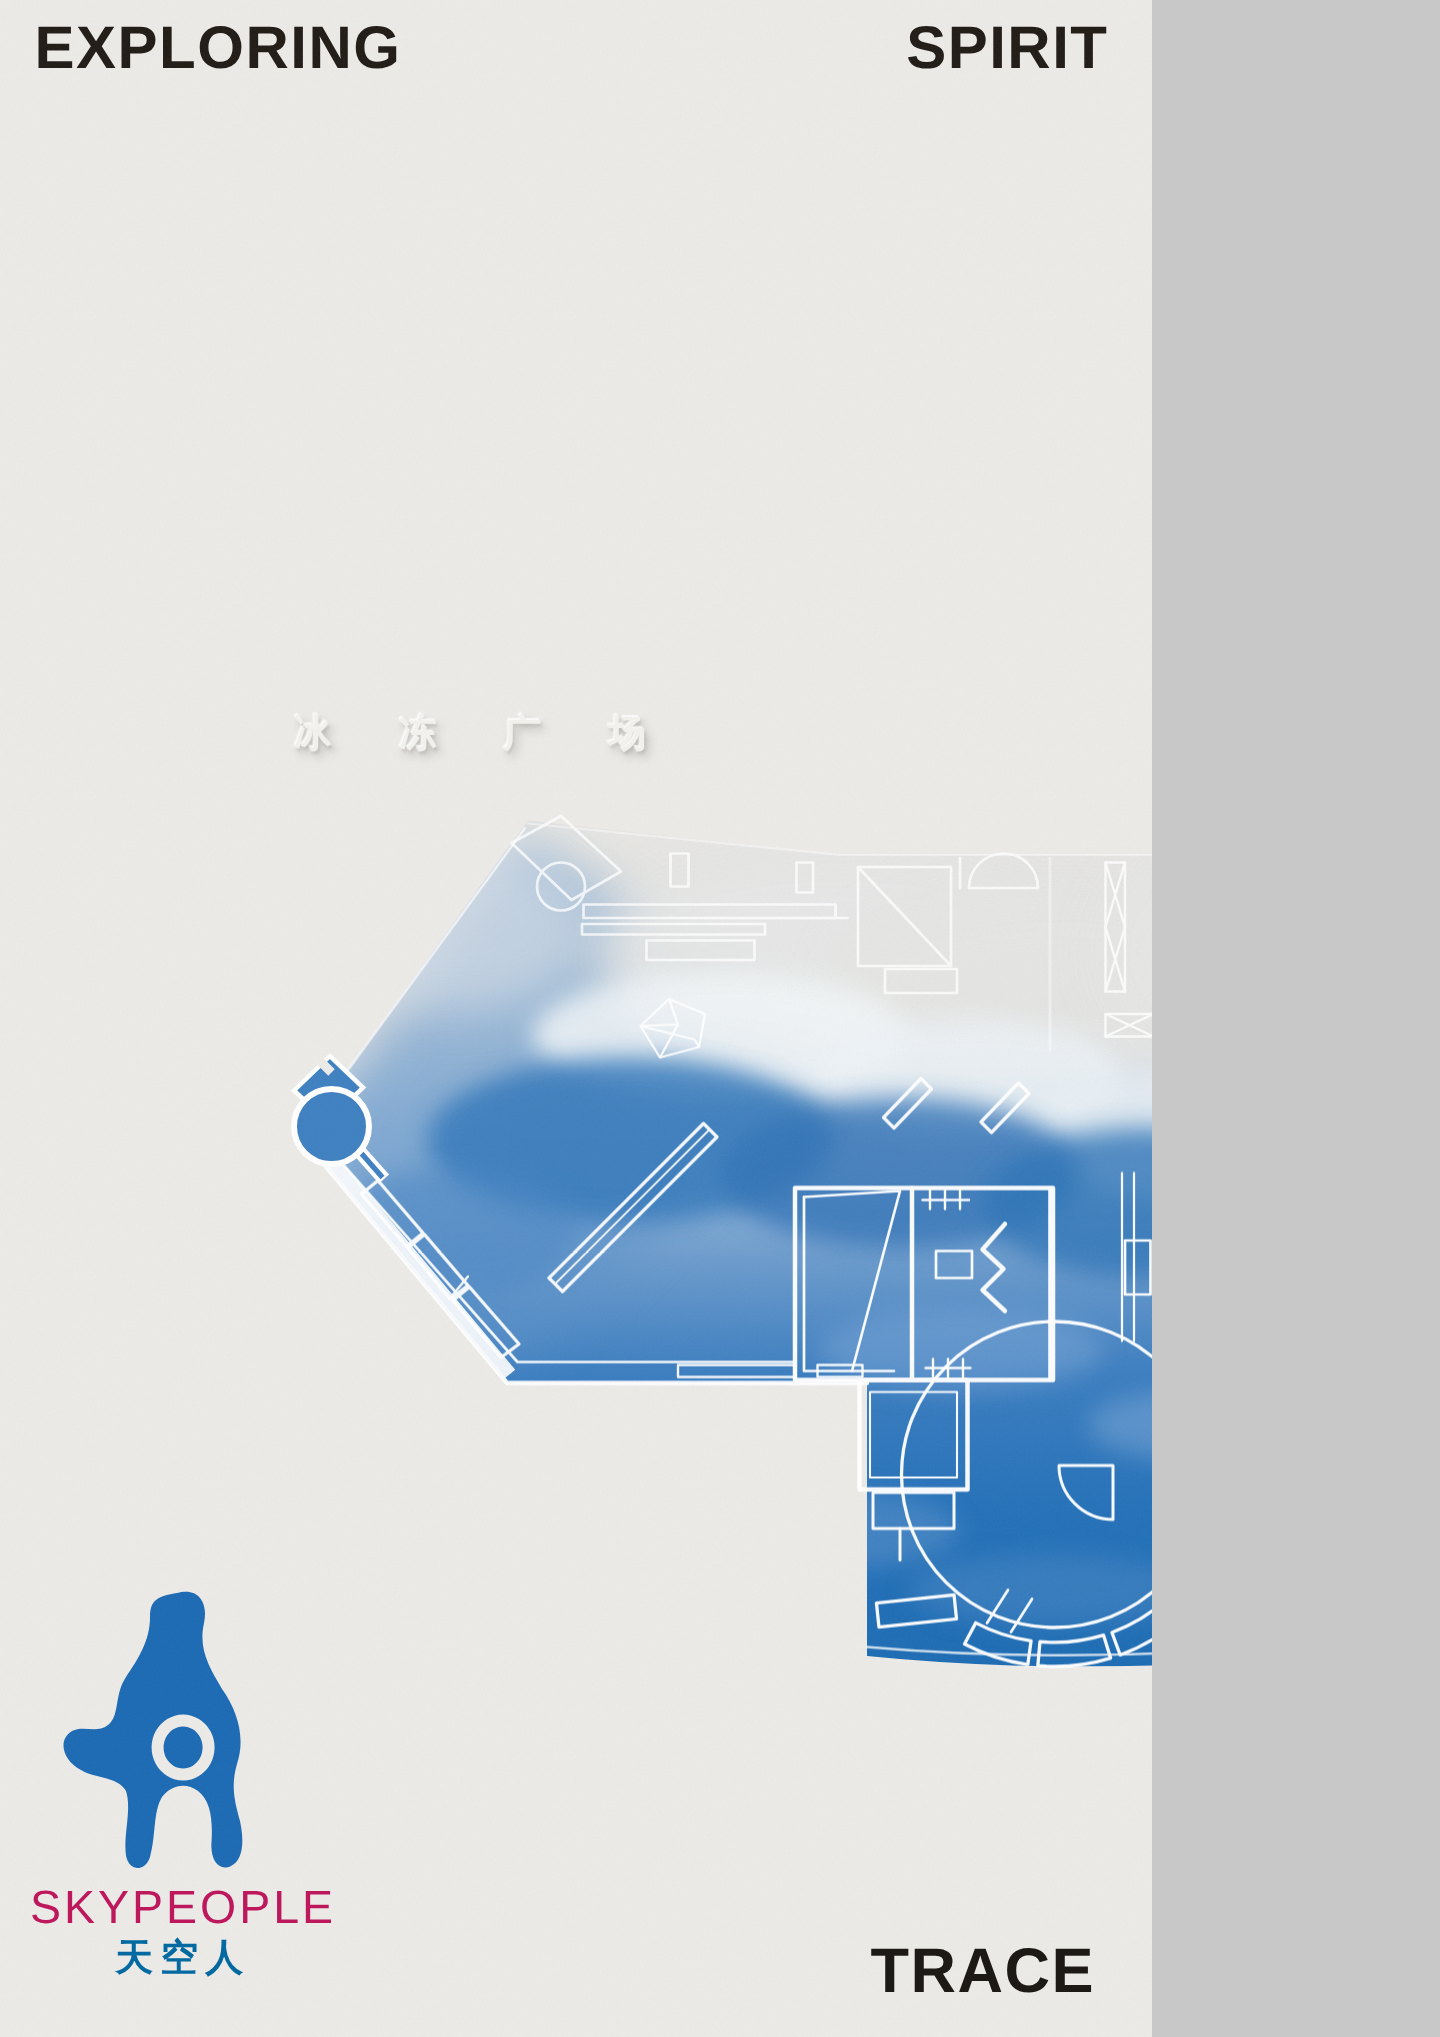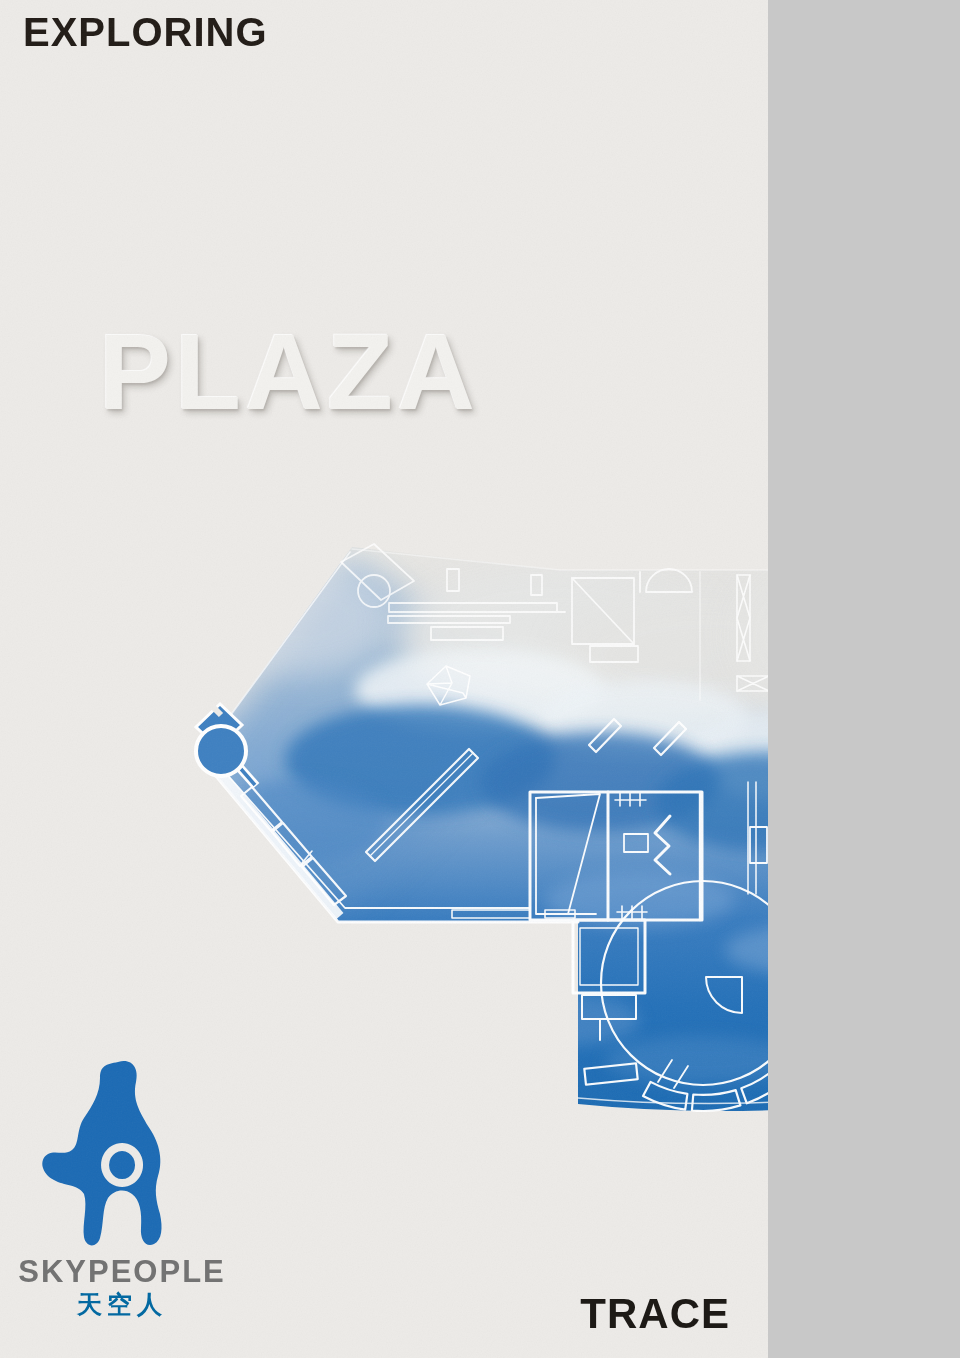--- a/index.html
+++ b/index.html
@@ -10,33 +10,34 @@
   }
   .abs{position:absolute;}
   .ink{color:#211b16;}
   .hdr{font-size:40px;font-weight:700;letter-spacing:1px;}
   .emboss{
     color:#f3f2ef;font-weight:700;
     text-shadow:-1px -1px 1px rgba(255,255,255,.9), 3px 4px 6px rgba(146,142,136,.48), 1px 2px 2px rgba(160,156,150,.35);
   }
   .title-line{font-size:108px;letter-spacing:4px;line-height:1;}
   .subtitle-cn{font-size:25px;letter-spacing:19px;font-weight:700;}
-  .logo-word{color:#737373;font-weight:700;font-size:31px;letter-spacing:2px;}
+  .logo-word{color:#be185d;font-weight:400;font-size:31px;letter-spacing:2px;}
   .logo-word-cn{color:#0369a1;font-weight:700;font-size:25px;letter-spacing:5px;}
   .footer-word{color:#1d1a16;font-weight:600;font-size:42px;letter-spacing:1px;}
   svg{display:block;}
 </style>
 </head>
 <body>
 
 <div id="poster">
 
   <div class="abs ink hdr" style="left:23px;top:10px;">EXPLORING</div>
-
-  <div class="abs emboss title-line" style="left:99px;top:318px;">PLAZA</div>
+  <div class="abs ink hdr" style="right:29px;top:10px;">SPIRIT</div>
+
+  <div class="abs emboss subtitle-cn" style="left:196px;top:472px;">冰 冻 广 场</div>
 
   <svg class="abs" style="left:0;top:0;" width="960" height="1358" viewBox="0 0 960 1358" aria-hidden="true">
     <defs>
       <linearGradient id="skyV" x1="0" y1="545" x2="0" y2="1110" gradientUnits="userSpaceOnUse">
         <stop offset="0" stop-color="#e8e7e4"></stop>
         <stop offset="0.16" stop-color="#e2e2e1"></stop>
         <stop offset="0.28" stop-color="#d2dae2"></stop>
         <stop offset="0.40" stop-color="#a4c0dd"></stop>
         <stop offset="0.52" stop-color="#6d9ccd"></stop>
         <stop offset="0.66" stop-color="#3a7dc0"></stop>

